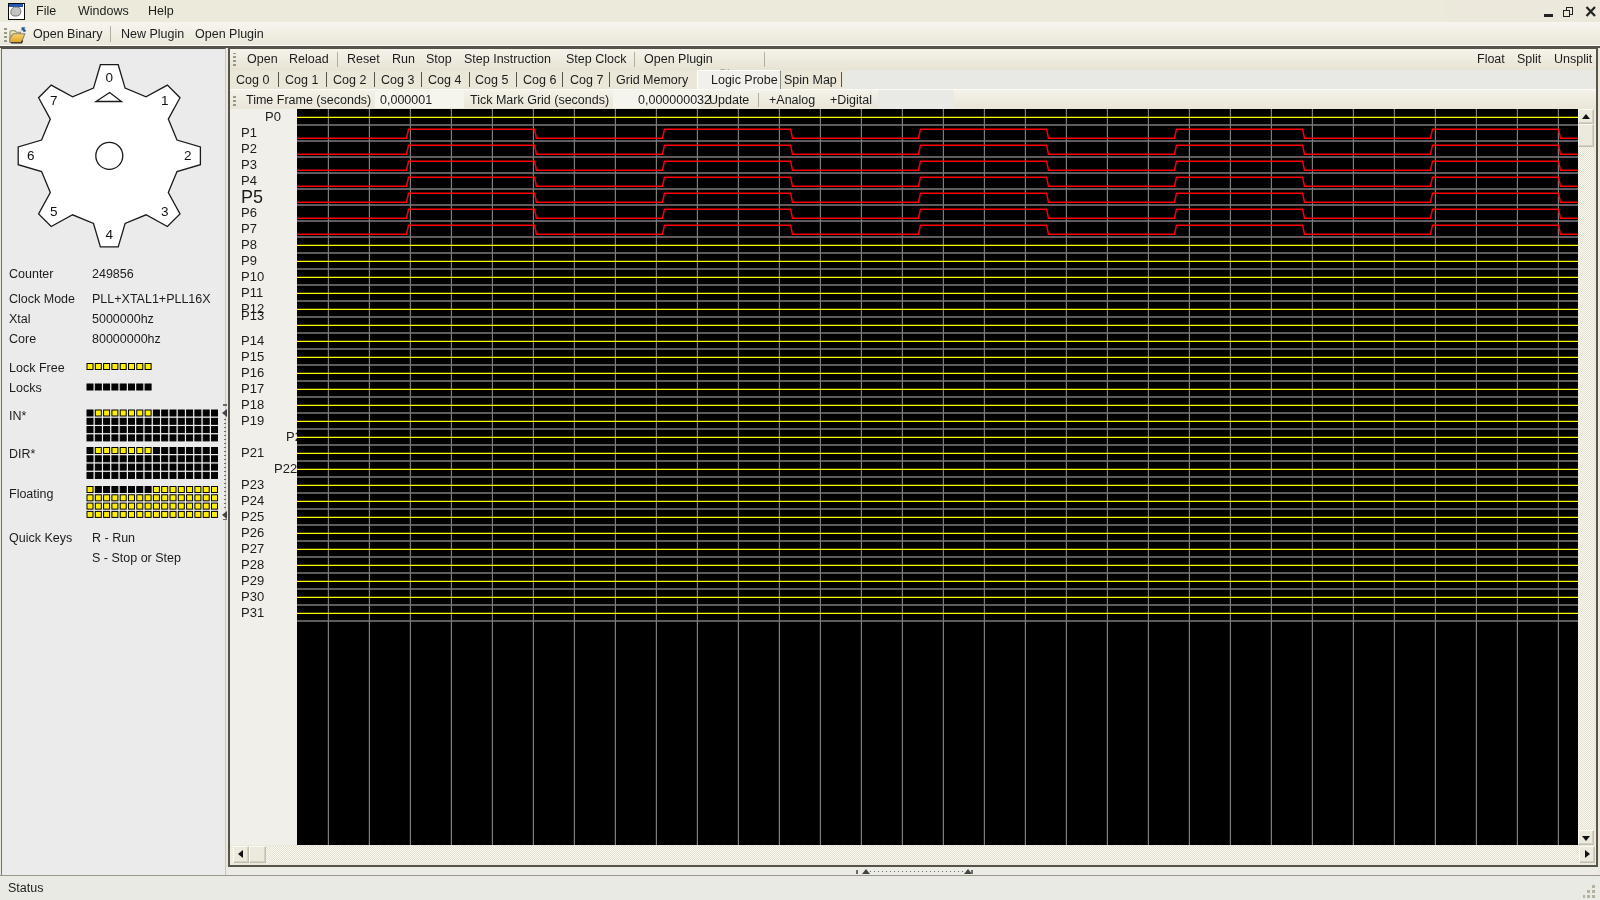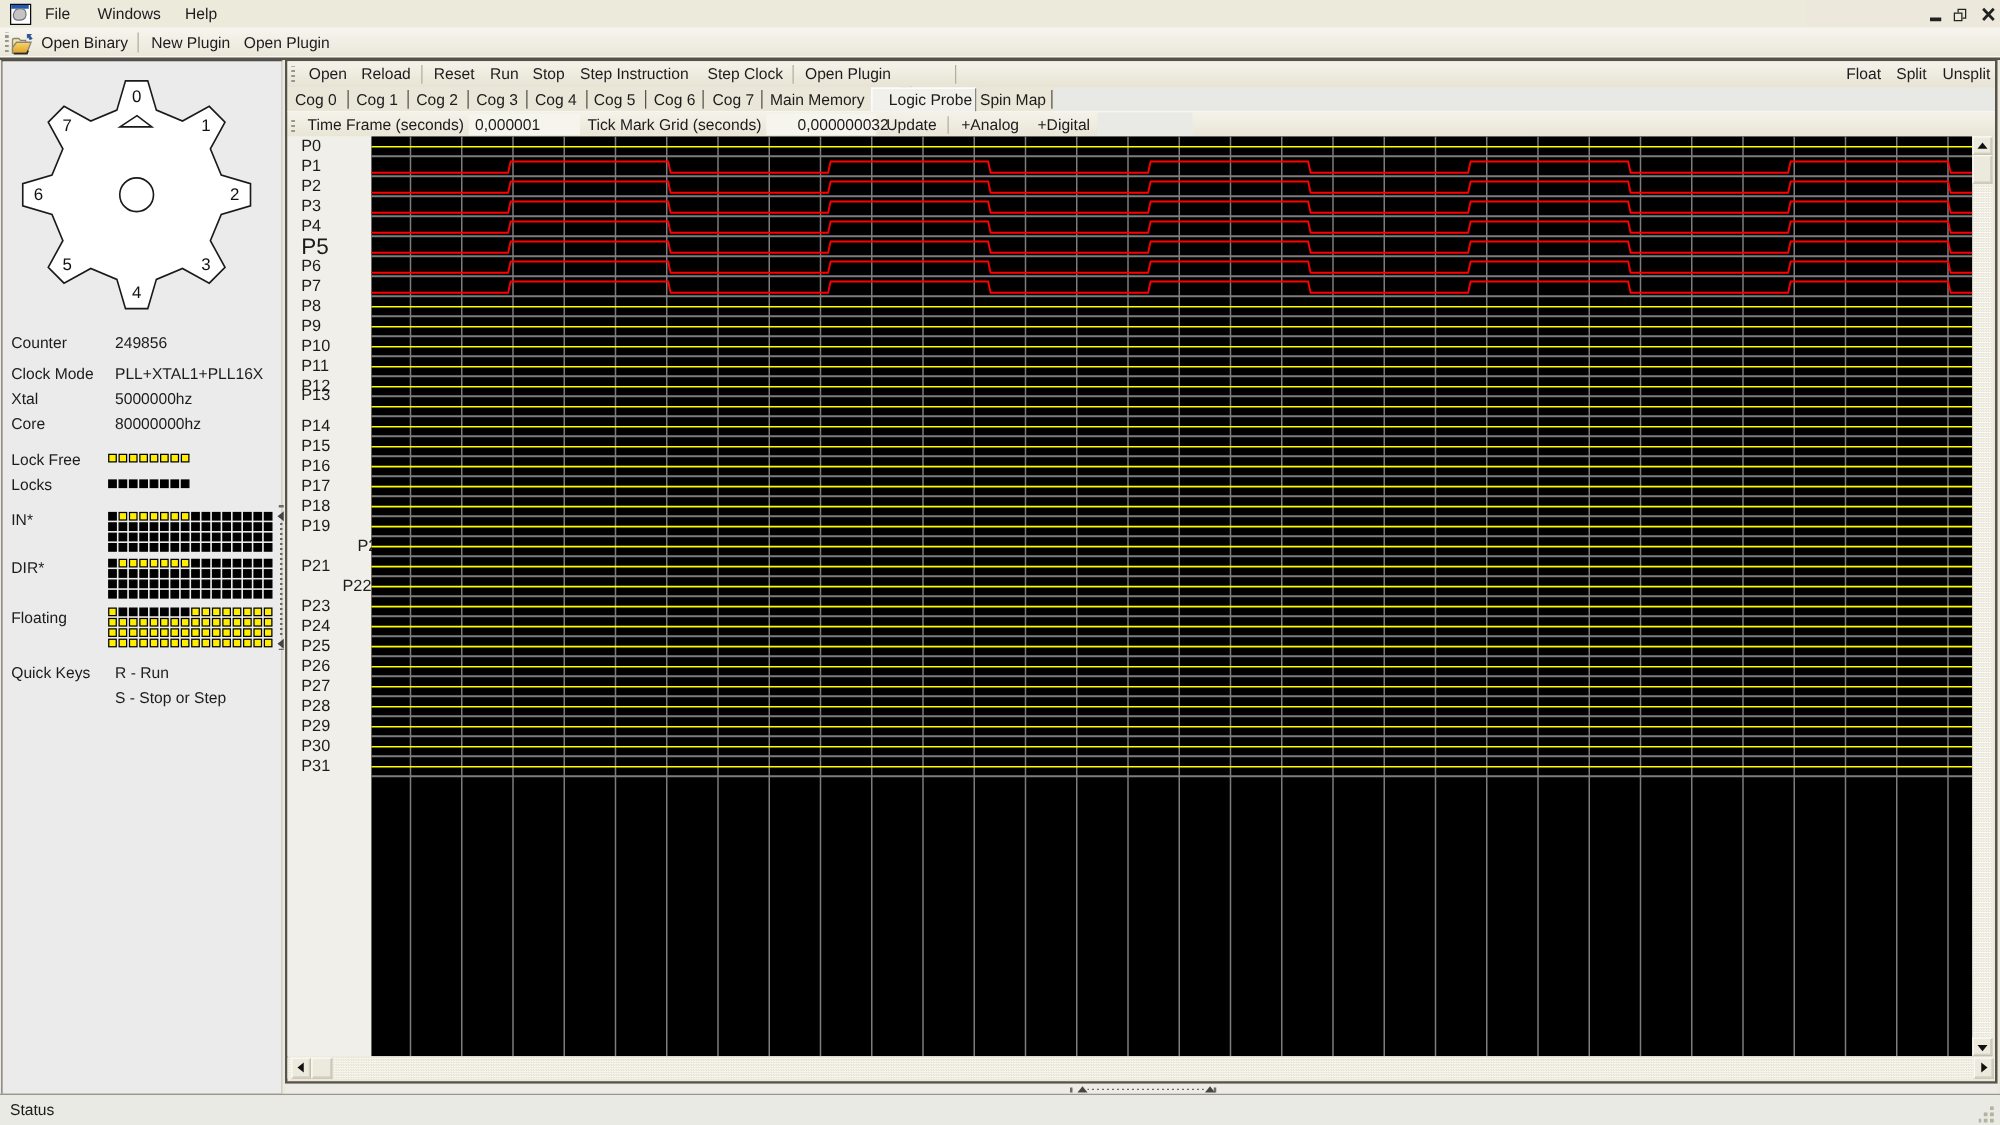--- a/index.html
+++ b/index.html
@@ -322,21 +322,21 @@
  <div class="ab" style="left:613px;top:21px;width:753px;height:20px;background:#e8e8e5;"></div>
  <div class="ab" style="left:0;top:40px;width:1366px;height:1px;background:#fafaf7;"></div>
  <div class="ab" style="left:6px;top:24px;">Cog 0</div>
  <div class="ab" style="left:55px;top:24px;">Cog 1</div>
  <div class="ab" style="left:103px;top:24px;">Cog 2</div>
  <div class="ab" style="left:151px;top:24px;">Cog 3</div>
  <div class="ab" style="left:198px;top:24px;">Cog 4</div>
  <div class="ab" style="left:245px;top:24px;">Cog 5</div>
  <div class="ab" style="left:293px;top:24px;">Cog 6</div>
  <div class="ab" style="left:340px;top:24px;">Cog 7</div>
- <div class="ab" style="left:386px;top:24px;">Main Memory</div>
+ <div class="ab" style="left:386px;top:24px;">Grid Memory</div>
  <div class="ab" style="left:467px;top:21px;width:84px;height:19px;background:#f1f0eb;border-left:1px solid #fff;border-top:1px solid #fff;border-right:1px solid #8a887c;"></div>
  <div class="ab" style="left:481px;top:24px;">Logic Probe</div>
  <div class="ab" style="left:554px;top:24px;">Spin Map</div>
  <div class="vsep" style="left:48px;top:23px;height:15px;background:#55534a;"></div>
  <div class="vsep" style="left:96px;top:23px;height:15px;background:#55534a;"></div>
  <div class="vsep" style="left:144px;top:23px;height:15px;background:#55534a;"></div>
  <div class="vsep" style="left:191px;top:23px;height:15px;background:#55534a;"></div>
  <div class="vsep" style="left:239px;top:23px;height:15px;background:#55534a;"></div>
  <div class="vsep" style="left:286px;top:23px;height:15px;background:#55534a;"></div>
  <div class="vsep" style="left:332px;top:23px;height:15px;background:#55534a;"></div>
@@ -351,21 +351,21 @@
  <div class="ab" style="left:150px;top:44px;">0,000001</div>
  <div class="ab" style="left:240px;top:44px;">Tick Mark Grid (seconds)</div>
  <div class="ab" style="left:383px;top:42px;width:88px;height:17px;background:#f5f4ed;"></div>
  <div class="ab" style="left:388px;top:44px;margin-left:20px;">0,000000032</div>
  <div class="ab" style="left:479px;top:44px;">Update</div>
  <div class="vsep" style="left:528px;top:44px;height:14px;"></div>
  <div class="ab" style="left:539px;top:44px;">+Analog</div>
  <div class="ab" style="left:600px;top:44px;">+Digital</div>
 
  <div class="ab" style="left:0;top:60px;width:67px;height:736px;background:#f0efe9;">
-   <div style="position:absolute;left:11px;font-size:13px;top:0px;width:40px;height:16px;line-height:16px;">P0</div>
+   <div style="position:absolute;left:11px;font-size:13px;top:0px;width:40px;height:16px;line-height:16px;text-align:right;">P0</div>
       <div style="position:absolute;left:11px;font-size:13px;top:16px;width:40px;height:16px;line-height:16px;">P1</div>
       <div style="position:absolute;left:11px;font-size:13px;top:32px;width:40px;height:16px;line-height:16px;">P2</div>
       <div style="position:absolute;left:11px;font-size:13px;top:48px;width:40px;height:16px;line-height:16px;">P3</div>
       <div style="position:absolute;left:11px;font-size:13px;top:64px;width:40px;height:16px;line-height:16px;">P4</div>
       <div style="position:absolute;left:11px;font-size:18px;top:80px;width:40px;height:16px;line-height:16px;">P5</div>
       <div style="position:absolute;left:11px;font-size:13px;top:96px;width:40px;height:16px;line-height:16px;">P6</div>
       <div style="position:absolute;left:11px;font-size:13px;top:112px;width:40px;height:16px;line-height:16px;">P7</div>
       <div style="position:absolute;left:11px;font-size:13px;top:128px;width:40px;height:16px;line-height:16px;">P8</div>
       <div style="position:absolute;left:11px;font-size:13px;top:144px;width:40px;height:16px;line-height:16px;">P9</div>
       <div style="position:absolute;left:11px;font-size:13px;top:160px;width:40px;height:16px;line-height:16px;">P10</div>

